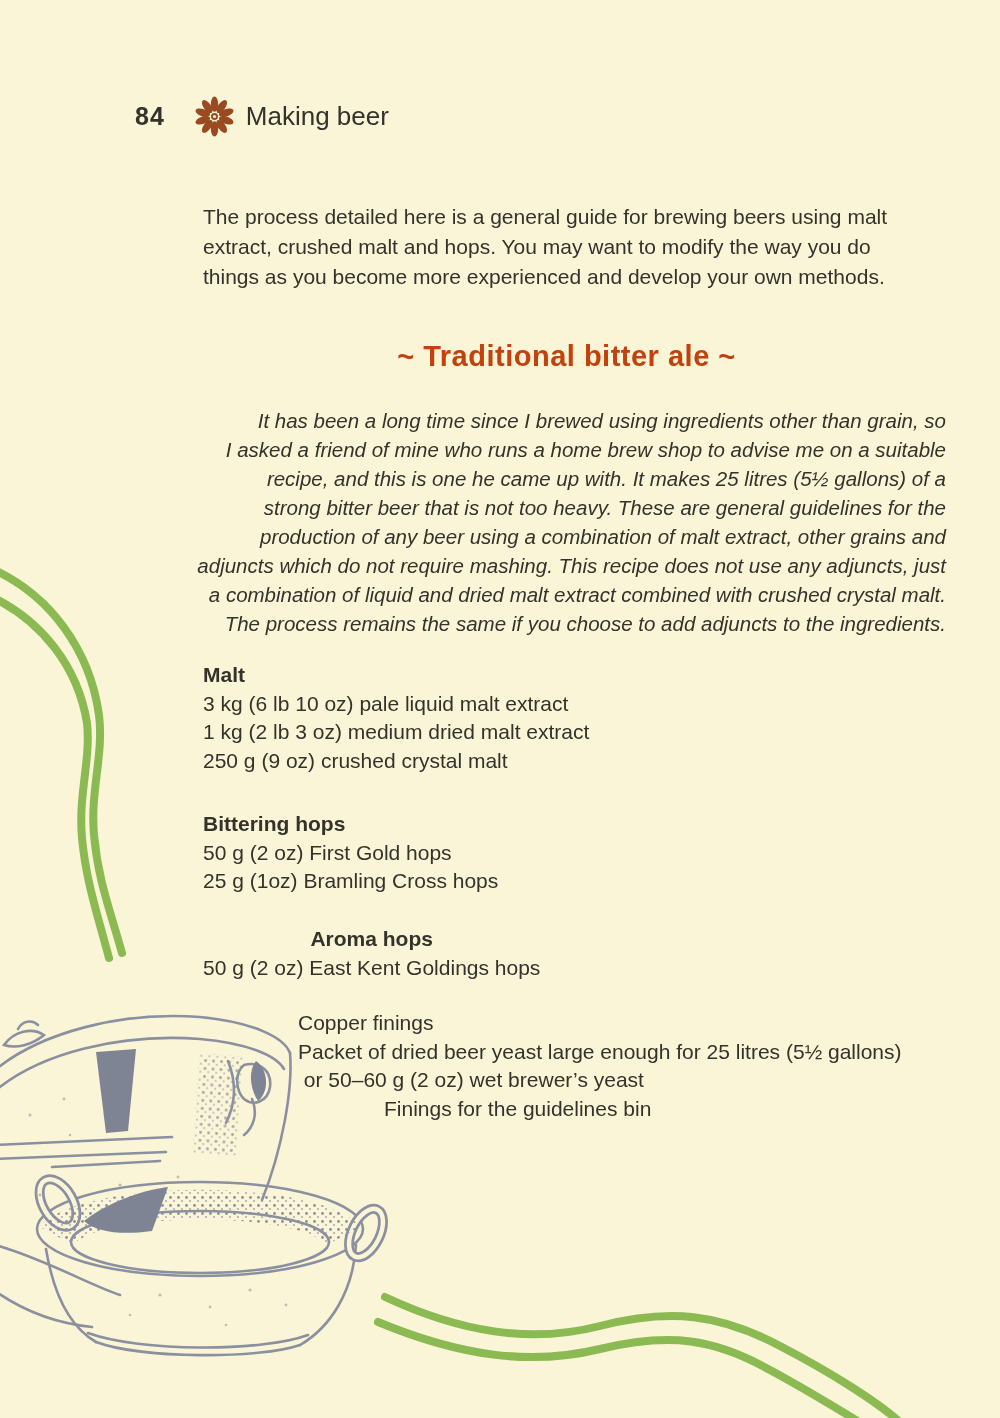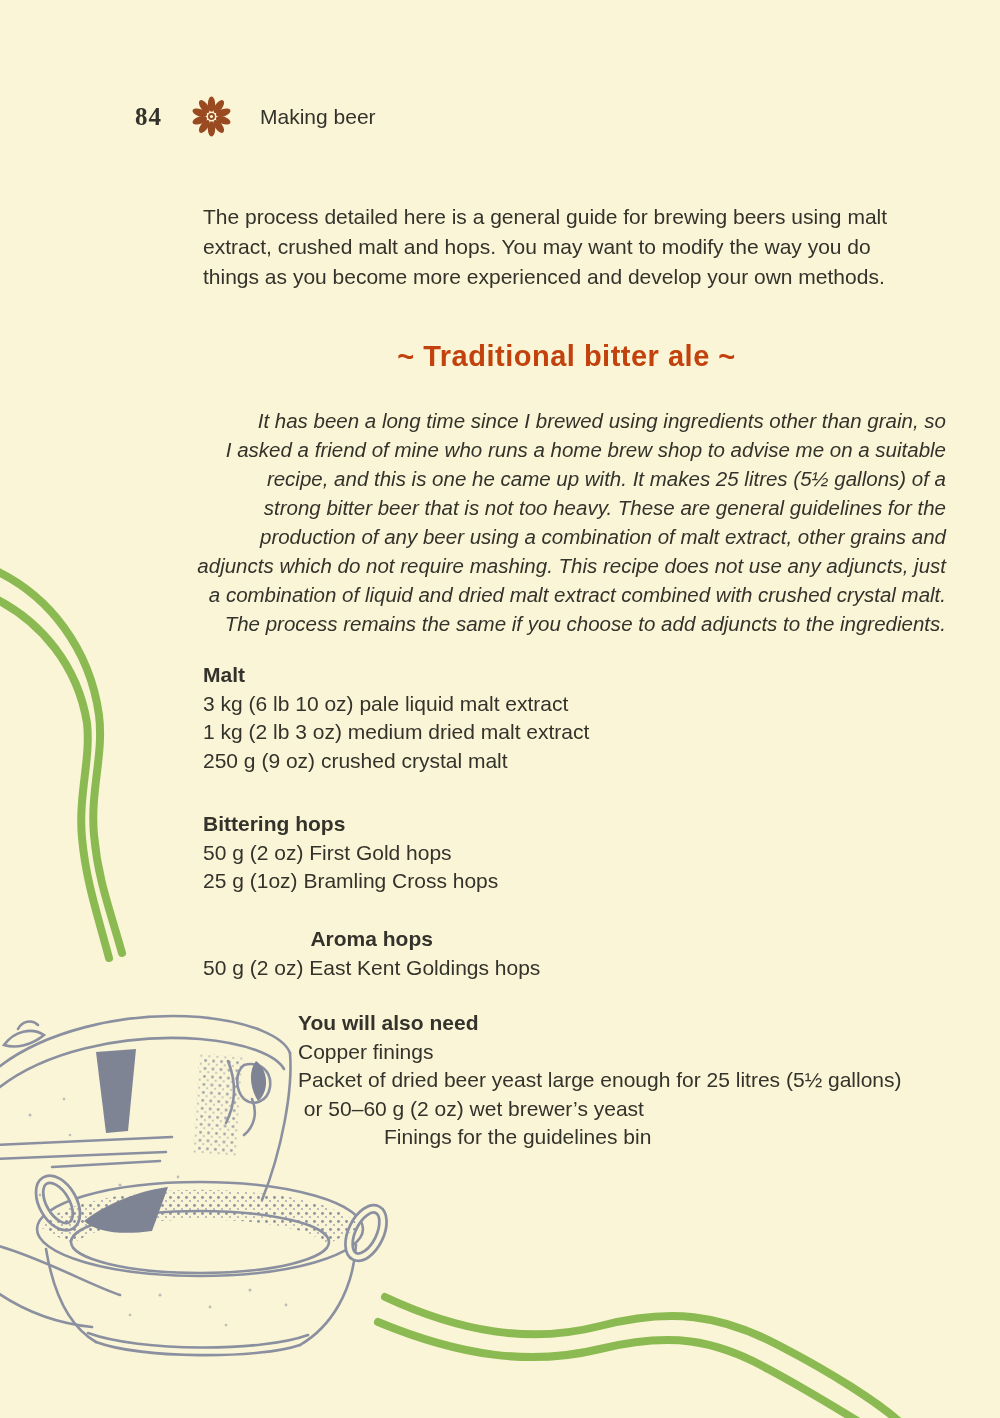--- a/index.html
+++ b/index.html
@@ -7,23 +7,23 @@
     width:1000px;height:1418px;
     background:#FAF5D6;
     font-family:"Liberation Sans", sans-serif;
     color:#33322B;
     position:relative;
     overflow:hidden;
   }
   .deco{position:absolute;pointer-events:none;}
   
   .header{position:absolute;left:135px;top:96px;display:flex;align-items:center;}
-  .page-number{font-size:25px;font-weight:bold;letter-spacing:1px;font-family:Liberation Serif, serif;}
+  .page-number{font-size:25px;font-weight:bold;letter-spacing:1px;}
   .flower{width:41px;height:41px;margin-left:29px;display:block;}
-  .chapter-title{font-size:21px;margin-left:28px;}
+  .chapter-title{font-size:26px;margin-left:11px;}
   
   .intro{
     position:absolute;left:203px;top:202px;width:740px;
     font-size:21px;line-height:30px;white-space:pre-line;
   }
   
   .recipe-title{
     position:absolute;left:203px;top:340px;width:727px;
     text-align:center;font-size:29px;font-weight:bold;
     color:#c2410c;letter-spacing:.5px;
@@ -181,18 +181,17 @@
   <div class="item">50 g (2 oz) First Gold hops</div>
   <div class="item">25 g (1oz) Bramling Cross hops</div>
 </div>
 
 <div class="section sec-aroma">
   <div class="heading">Aroma hops</div>
   <div class="item">50 g (2 oz) East Kent Goldings hops</div>
 </div>
 
 <div class="section sec-also">
-  <div class="heading">You will also need</div>
   <div class="item">Copper finings</div>
   <div class="item">Packet of dried beer yeast large enough for 25 litres (5½ gallons)
  or 50–60 g (2 oz) wet brewer’s yeast</div>
   <div class="item indent">Finings for the guidelines bin</div>
 </div>
 
 </body></html>

